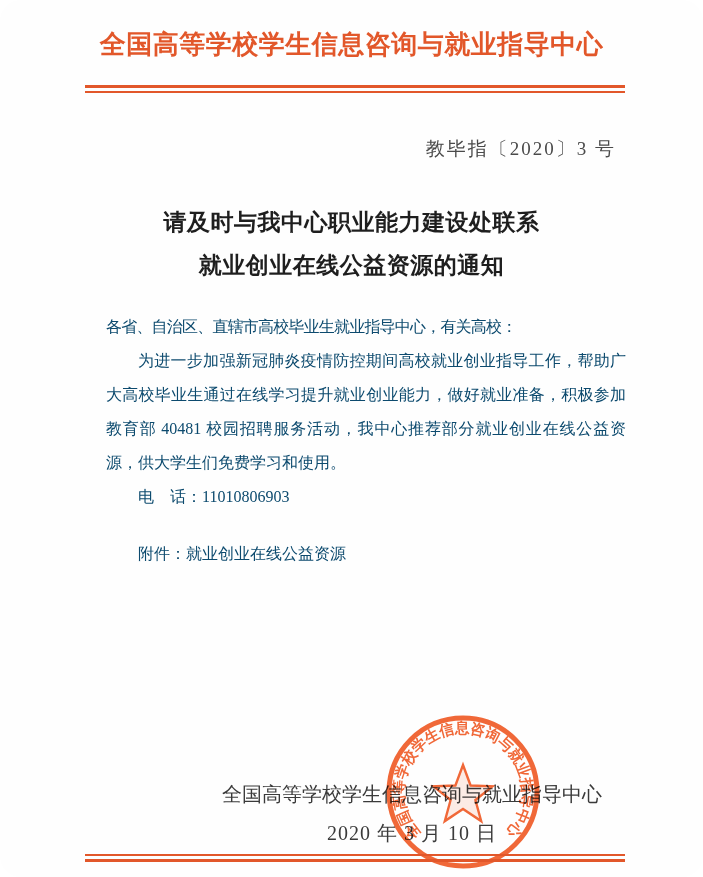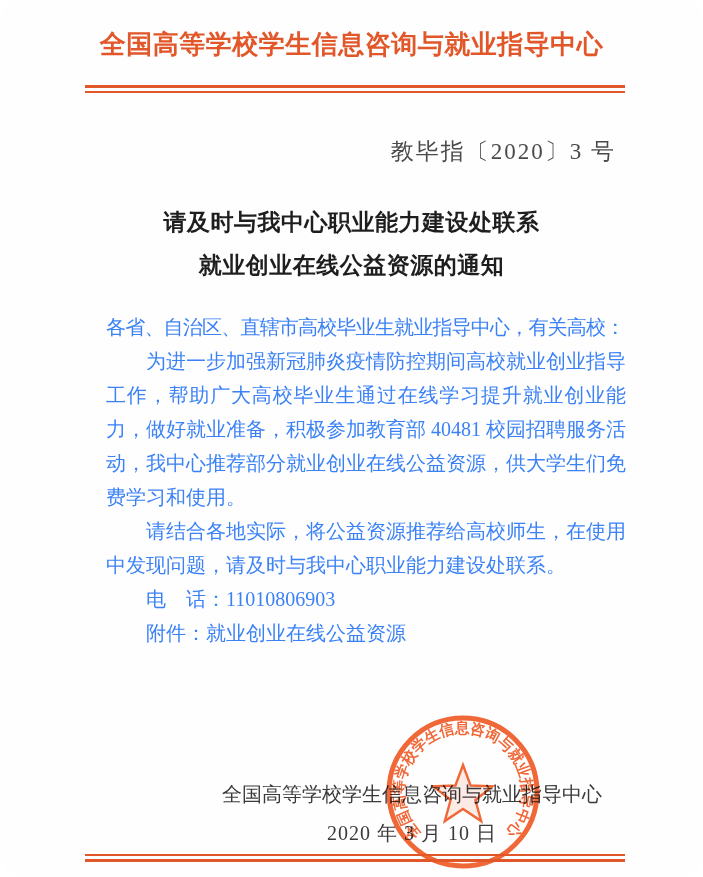--- a/index.html
+++ b/index.html
@@ -25,42 +25,42 @@
   
   .rule { position: absolute; left: 85px; width: 540px; }
   .rule-top { top: 85px; }
   .rule-bottom { top: 854px; }
   .rule .thick { height: 3px; background: #e2572a; }
   .rule .thin  { height: 1.5px; background: #e2572a; }
   .rule .gap   { height: 3px; }
   
   .doc-number {
     position: absolute; top: 136px; right: 87px;
-    font-size: 23px; color: #4a4a4a;
+    font-size: 19px; color: #4a4a4a;
     letter-spacing: 2px;
   }
   
   .doc-title {
     position: absolute; top: 201px; left: 0; width: 100%;
     text-align: center;
     font-size: 23px; font-weight: bold;
     color: #1e1e1e;
     line-height: 43px;
     letter-spacing: 0.5px;
   }
   
   .body-block {
     position: absolute; top: 310px; left: 106px; width: 520px;
-    font-size: 20px; color: #3b82f6;
+    font-size: 16px; color: #0c4a6e;
     line-height: 34px;
     text-align: justify;
   }
   .body-block p { text-indent: 2em; }
   .body-block p.salutation { text-indent: 0; white-space: nowrap; letter-spacing: -0.8px; }
-  .body-block p.attachment { }
+  .body-block p.attachment { margin-top: 23px; }
   
   .signature-block {
     position: absolute; top: 781px; left: 122px; width: 580px;
     text-align: center;
     font-size: 20px; color: #3a3a3a;
     line-height: 26px;
   }
   .signature-block .date { margin-top: 13px; letter-spacing: 1px; }
   
   .seal {
@@ -92,21 +92,20 @@
   <div class="doc-number">教毕指〔2020〕3 号</div>
 
   <div class="doc-title">
     <div>请及时与我中心职业能力建设处联系</div>
     <div>就业创业在线公益资源的通知</div>
   </div>
 
   <div class="body-block">
     <p class="salutation">各省、自治区、直辖市高校毕业生就业指导中心，有关高校：</p>
     <p>为进一步加强新冠肺炎疫情防控期间高校就业创业指导工作，帮助广大高校毕业生通过在线学习提升就业创业能力，做好就业准备，积极参加教育部 40481 校园招聘服务活动，我中心推荐部分就业创业在线公益资源，供大学生们免费学习和使用。</p>
-    <p>请结合各地实际，将公益资源推荐给高校师生，在使用中发现问题，请及时与我中心职业能力建设处联系。</p>
     <p>电　话：11010806903</p>
     <p class="attachment">附件：就业创业在线公益资源</p>
   </div>
 
   <div class="signature-block">
     <div>全国高等学校学生信息咨询与就业指导中心</div>
     <div class="date">2020 年 3 月 10 日</div>
   </div>
 
   <svg class="seal" viewBox="0 0 166 166" width="166" height="166" xmlns="http://www.w3.org/2000/svg">

